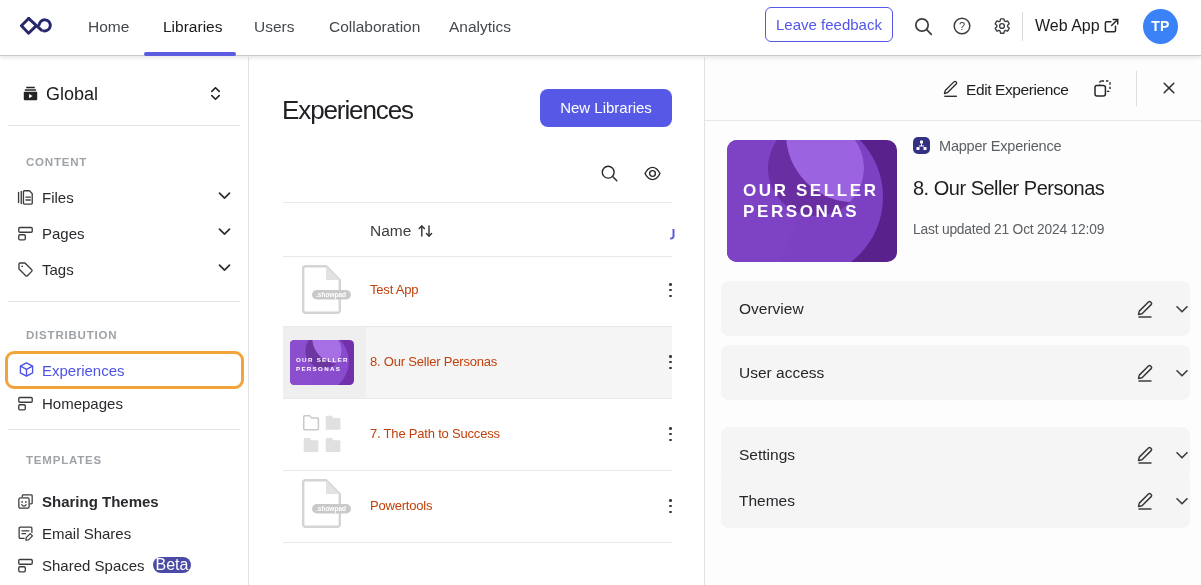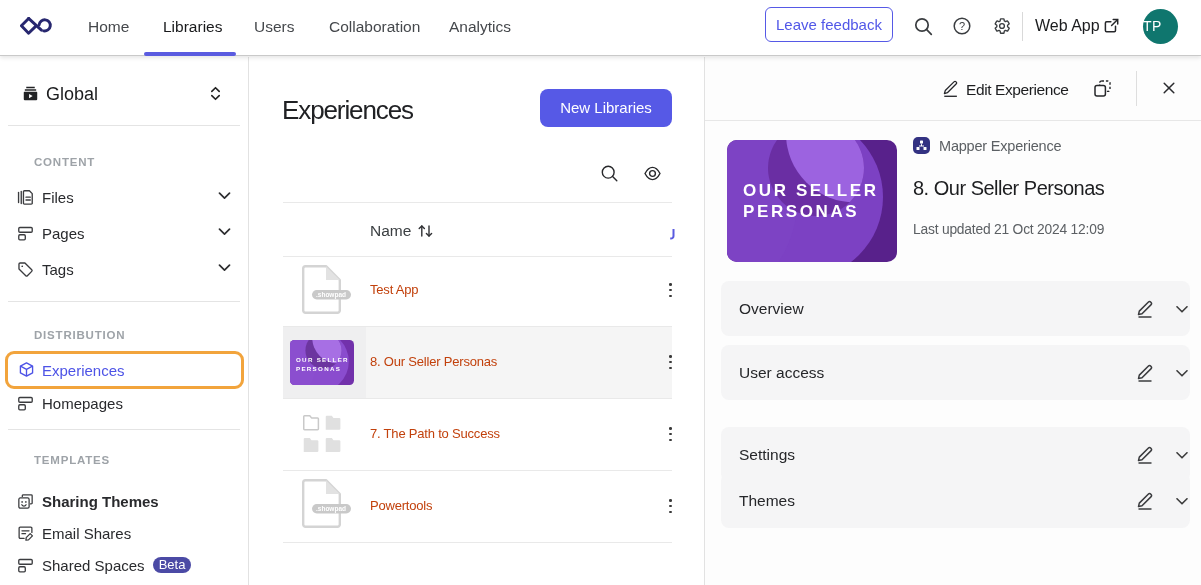--- a/index.html
+++ b/index.html
@@ -7,21 +7,21 @@
     font-family:"Liberation Sans", sans-serif; }
   .abs { position:absolute; }
   #app { position:relative; width:1201px; height:585px; }
   
   #hdr { position:absolute; left:0; top:0; width:1201px; height:56px; background:#fff;
     border-bottom:1px solid #c9c9c9; box-shadow:0 2px 4px rgba(0,0,0,.10); z-index:30; }
   .navlink { position:absolute; top:18px; font-size:15.5px; color:#45484c; }
   
   #side { position:absolute; left:0; top:57px; width:249px; height:528px; background:#fff;
     border-right:1px solid #e2e2e2; z-index:20; }
-  .seclbl { position:absolute; left:34px; font-size:11.5px; font-weight:bold;
+  .seclbl { position:absolute; left:26px; font-size:11.5px; font-weight:bold;
     letter-spacing:.8px; color:#9ea3a8; }
   .sitem { position:absolute; left:42px; font-size:15px; font-weight:normal; color:#292a2d; }
   .divider { position:absolute; left:8px; width:232px; height:1px; background:#e4e4e4; }
   
   #main { position:absolute; left:250px; top:57px; width:454px; height:528px; background:#fff; }
   .rowline { position:absolute; left:33px; width:389px; height:1px; background:#e9e9e9; }
   .rowname { position:absolute; left:120px; font-size:13px; color:#c2410c; letter-spacing:-.2px; }
   .dots { position:absolute; left:419px; width:3px; }
   .dots i { display:block; width:2.6px; height:2.6px; border-radius:50%; background:#3a3a3a; margin-bottom:3.2px; }
   
@@ -71,22 +71,22 @@
     </g>
   </svg>
   <div class="abs" style="left:1022px;top:12px;width:1px;height:29px;background:#d9d9d9"></div>
   <span class="abs" style="left:1035px;top:17px;font-size:16px;color:#1b1c1e">Web App</span>
 
   <svg class="abs" style="left:1104px;top:18px" width="15" height="15" viewBox="0 0 15 15">
     <path d="M11.5 8.2 V12.6 a1.2 1.2 0 0 1 -1.2 1.2 H2.6 a1.2 1.2 0 0 1 -1.2 -1.2 V4.9 a1.2 1.2 0 0 1 1.2 -1.2 H6.9" fill="none" stroke="#26272a" stroke-width="1.5" stroke-linecap="round"></path>
     <path d="M9.2 1.4 H13.7 V5.9" fill="none" stroke="#26272a" stroke-width="1.5" stroke-linecap="round"></path>
     <line x1="13.4" y1="1.7" x2="7.6" y2="7.5" stroke="#26272a" stroke-width="1.5" stroke-linecap="round"></line>
   </svg>
-  <div class="abs" style="left:1143px;top:9px;width:35px;height:35px;border-radius:50%;background:#0f766e;
-       color:#fff;font-size:14px;font-weight:normal;line-height:35px;text-align:left;letter-spacing:.4px">TP</div>
+  <div class="abs" style="left:1143px;top:9px;width:35px;height:35px;border-radius:50%;background:#3b82f6;
+       color:#fff;font-size:14px;font-weight:bold;line-height:35px;text-align:center;letter-spacing:.4px">TP</div>
 </div>
 
 <div id="side">
 
   <svg class="abs" style="left:22px;top:28px" width="17" height="17" viewBox="0 0 24 24">
     <path fill="#222325" d="M4 6h16v2H4zM6 2.5h12v2H6z"></path>
     <path fill="#222325" d="M3.5 9.5h17a1 1 0 0 1 1 1V20a1.5 1.5 0 0 1-1.5 1.5H4A1.5 1.5 0 0 1 2.5 20v-9.5a1 1 0 0 1 1-1zm6.5 3.2v6l5-3z"></path>
   </svg>
   <span class="abs" style="left:46px;top:27px;font-size:18px;color:#1b1c1e">Global</span>
   <svg class="abs" style="left:208px;top:28px" width="15" height="17" viewBox="0 0 15 17">
@@ -166,21 +166,21 @@
   <span class="sitem" style="top:468px">Email Shares</span>
 
   <svg class="abs" style="left:17px;top:500px" width="17" height="17" viewBox="0 0 24 24">
     <g fill="none" stroke="#3b3c3f" stroke-width="1.9" stroke-linejoin="round">
       <rect x="2.5" y="3.5" width="19" height="6.8" rx="1.6"></rect>
       <rect x="2.5" y="13.8" width="9.2" height="7.2" rx="1.6"></rect>
     </g>
   </svg>
   <span class="sitem" style="top:500px">Shared Spaces</span>
   <div class="abs" style="left:153px;top:500px;width:38px;height:16px;border-radius:9px;background:#4b4aa5;
-       color:#fff;font-size:13px;line-height:16px;text-align:center">Beta</div>
+       color:#fff;font-size:16px;line-height:16px;text-align:center">Beta</div>
 
   <svg class="abs" style="left:218px;top:135px" width="13" height="8" viewBox="0 0 13 8">
         <path d="M1.5 1.2 L6.5 6.2 L11.5 1.2" fill="none" stroke="#2d2e30" stroke-width="1.7" stroke-linecap="round" stroke-linejoin="round"></path>
       </svg>
   <svg class="abs" style="left:218px;top:171px" width="13" height="8" viewBox="0 0 13 8">
         <path d="M1.5 1.2 L6.5 6.2 L11.5 1.2" fill="none" stroke="#2d2e30" stroke-width="1.7" stroke-linecap="round" stroke-linejoin="round"></path>
       </svg>
   <svg class="abs" style="left:218px;top:207px" width="13" height="8" viewBox="0 0 13 8">
         <path d="M1.5 1.2 L6.5 6.2 L11.5 1.2" fill="none" stroke="#2d2e30" stroke-width="1.7" stroke-linecap="round" stroke-linejoin="round"></path>
       </svg>

